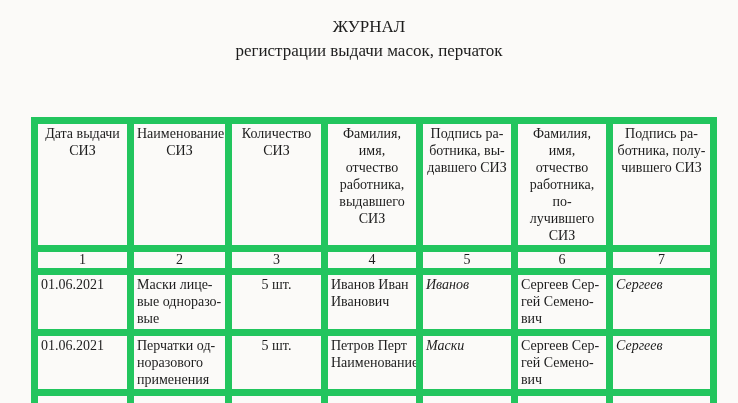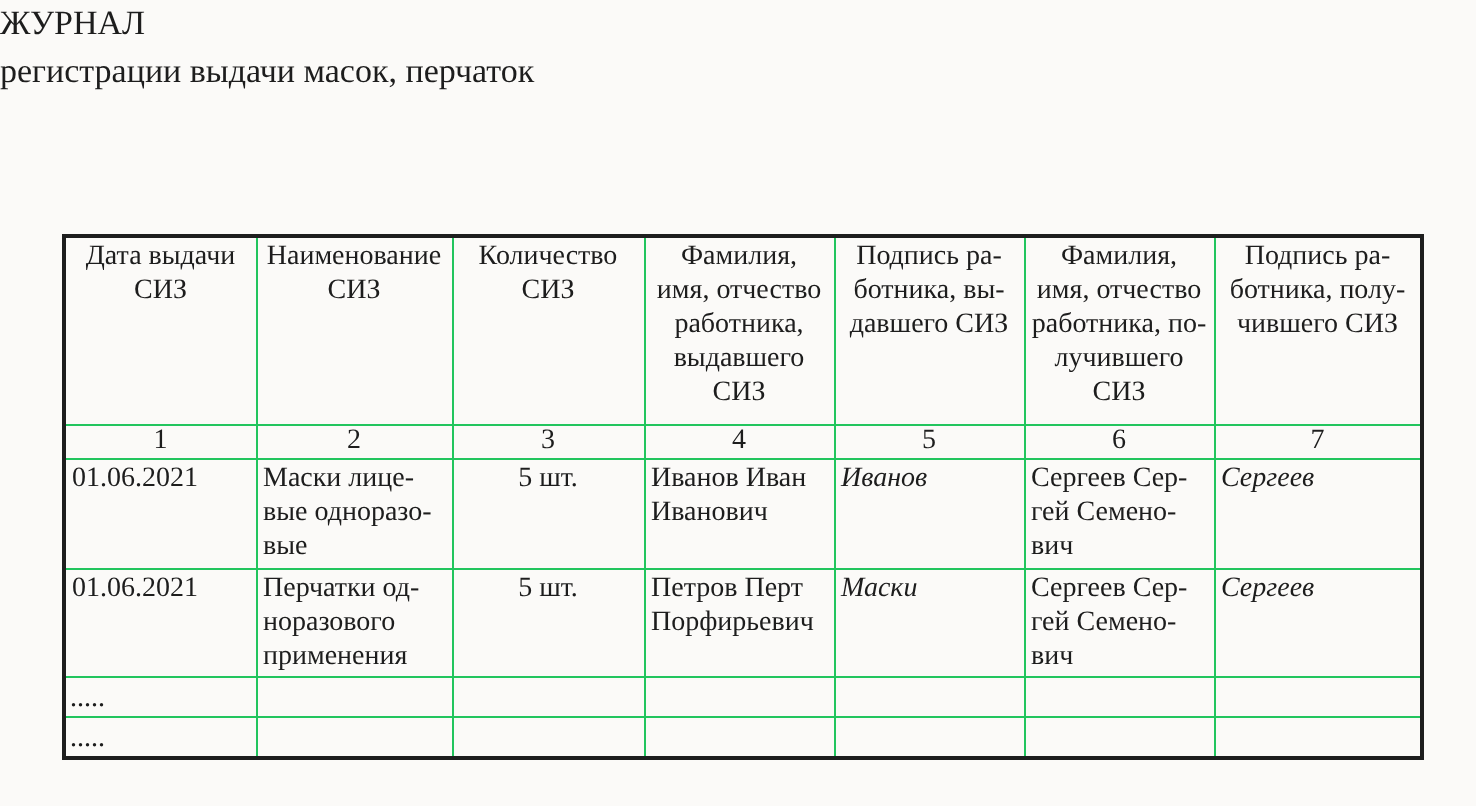--- a/index.html
+++ b/index.html
@@ -6,35 +6,36 @@
   body {
     width: 738px; height: 403px;
     background: #fbfaf8;
     font-family: "Liberation Serif", "DejaVu Serif", serif;
     color: #1d1d1d;
     overflow: hidden;
   }
   .page { position: relative; width: 738px; height: 403px; }
 
   .title-block {
-    padding-top: 0;
+    padding-top: 15px;
+    text-align: center;
     font-size: 17px;
     line-height: 24px;
   }
 
   table.journal {
     position: absolute;
     left: 31px; top: 117px;
     width: 679px;
     border-collapse: collapse;
     table-layout: fixed;
     border: 2px solid #1e1e1e;
   }
   table.journal th, table.journal td {
-    border: 1px solid #22c55e;
+    border: 7px solid #22c55e;
     font-size: 14px;
     line-height: 17px;
     font-weight: normal;
     white-space: pre-line;
     vertical-align: top;
     padding: 1px 3px;
     overflow: hidden;
   }
   th.hdr { text-align: center; height: 91px; padding-top: 2px; }
   tr.num-row td { text-align: center; height: 15px; line-height: 15px; padding: 0 2px 1px 2px; }
@@ -117,21 +118,21 @@
         <td class="c-left sig">Сергеев</td>
       </tr>
 
       <tr class="data-row r2">
         <td class="c-left c-date">01.06.2021</td>
         <td class="c-left">Перчатки од-
 норазового
 применения</td>
         <td class="c-center">5 шт.</td>
         <td class="c-left">Петров Перт
-Порфирьевич</td>
+Наименование</td>
         <td class="c-left sig">Маски</td>
         <td class="c-left">Сергеев Сер-
 гей Семено-
 вич</td>
         <td class="c-left sig">Сергеев</td>
       </tr>
 
       <tr class="dots-row">
         <td class="c-left c-date">.....</td>
         <td></td>

